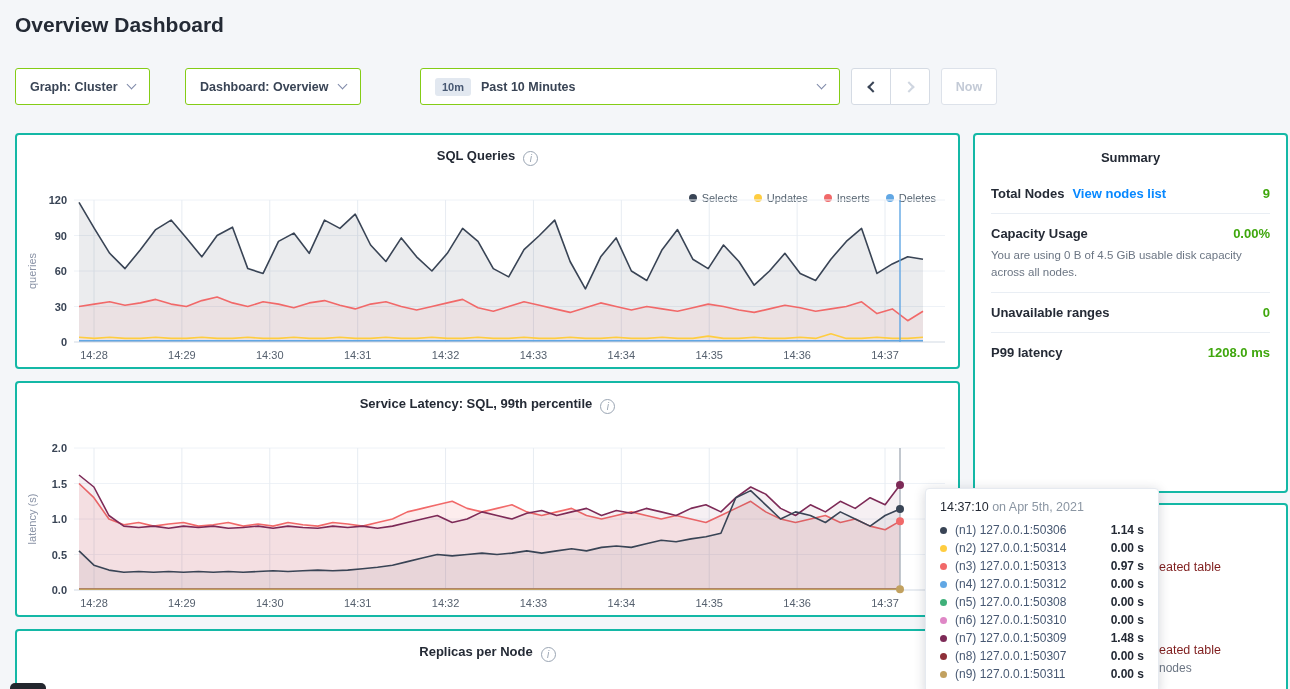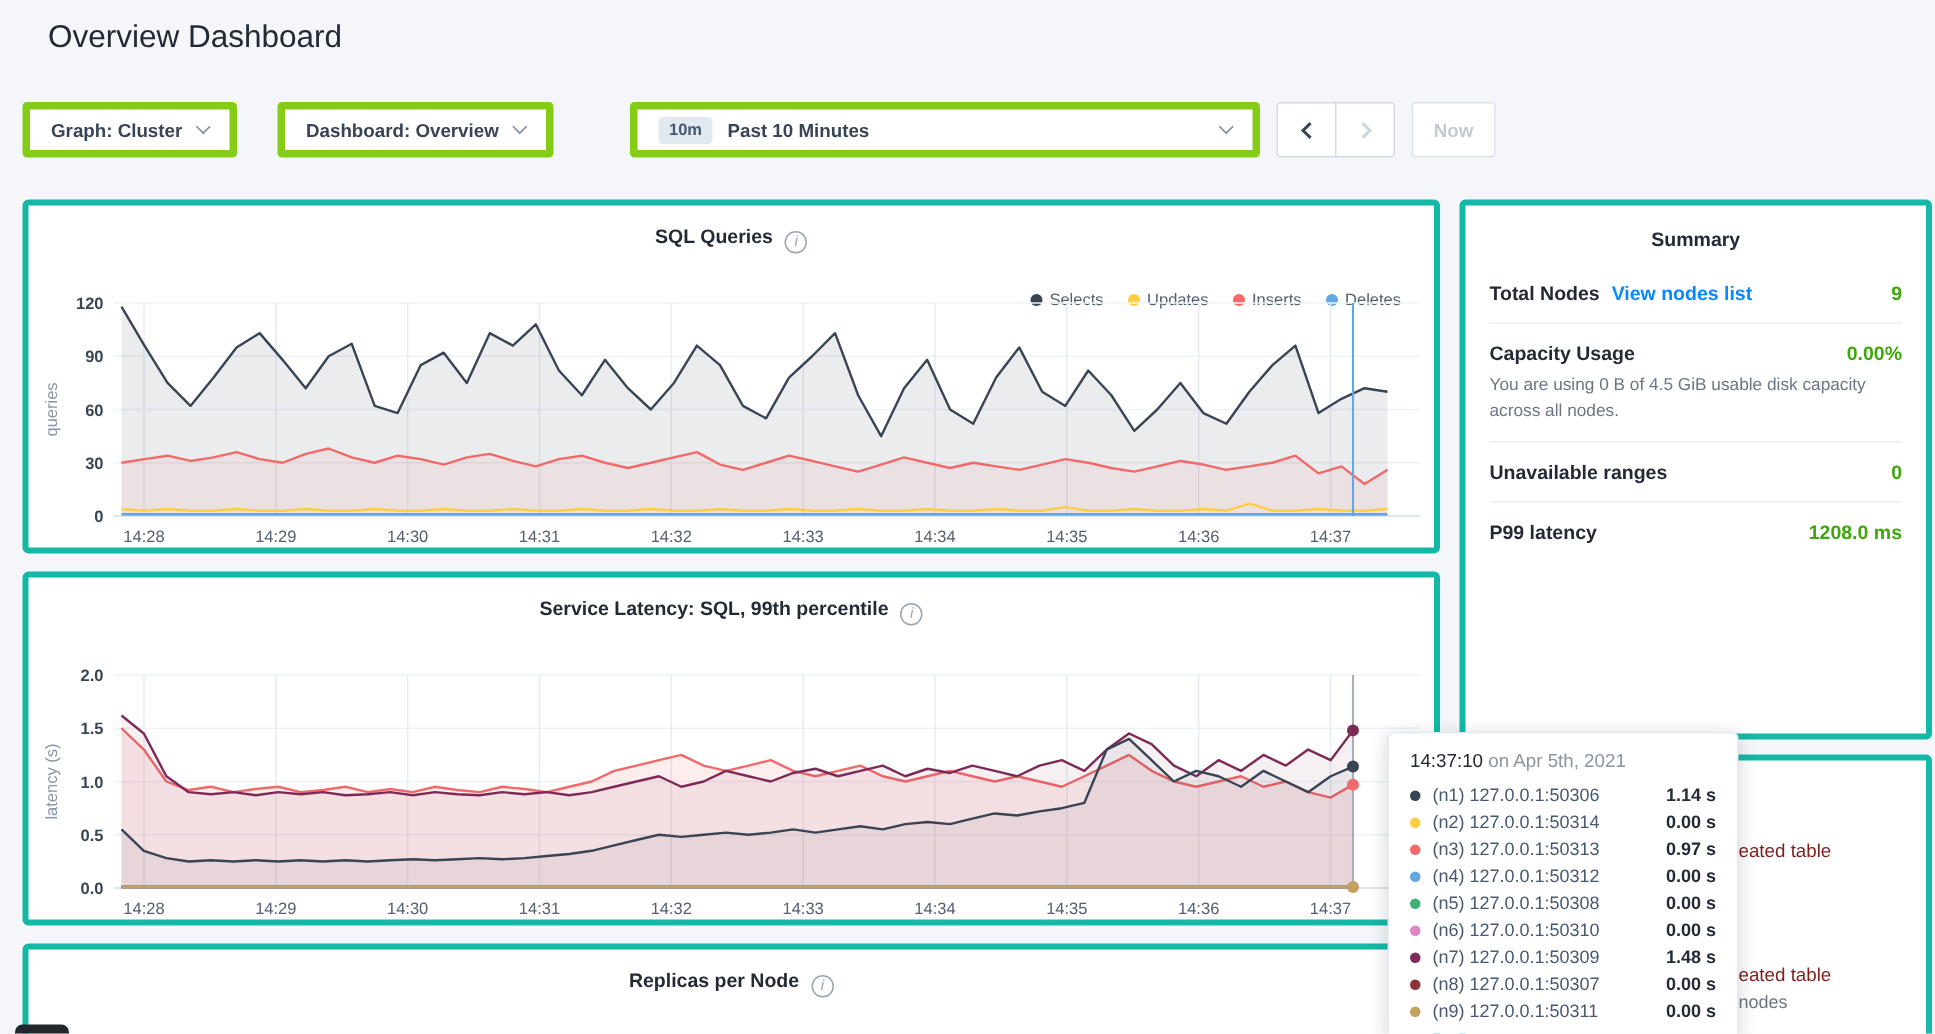--- a/index.html
+++ b/index.html
@@ -5,28 +5,28 @@
   * { box-sizing: border-box; margin: 0; padding: 0; }
   html,body { width:1290px; height:689px; }
   body {
     font-family: "Liberation Sans", sans-serif;
     background: #f4f6f9;
     color: #242a35;
     position: relative;
     overflow: hidden;
   }
   .page-title {
-    position:absolute; left:32px; top:13px;
-    font-size:21px; font-weight:400; color:#242a35;
+    position:absolute; left:15px; top:13px;
+    font-size:21px; font-weight:700; color:#242a35;
   }
   
   .dd {
     position:absolute; top:68px; height:37px;
     display:flex; align-items:center; gap:10px;
-    background:#fff; border:5px solid #84cc16; border-radius:3px;
+    background:#fff; border:1px solid #84cc16; border-radius:3px;
     padding:0 14px; font-size:12.5px; font-weight:700; color:#394455;
     cursor:pointer;
   }
   .chev {
     width:7px; height:7px; display:inline-block;
     border-right:1.6px solid #7e89a9; border-bottom:1.6px solid #7e89a9;
     transform:rotate(45deg); margin-top:-4px;
   }
   .time-badge {
     background:#e2e8f0; color:#475872; font-size:11px; font-weight:700;
@@ -41,21 +41,21 @@
   .arrow-right-glyph { width:8px;height:8px;border-right:2px solid #cfd6e0;border-bottom:2px solid #cfd6e0;transform:rotate(-45deg);margin-right:3px; }
   .now-btn {
     position:absolute; left:941px; top:68px; width:56px; height:37px;
     background:#fff; border:1px solid #dde2ea; border-radius:3px;
     font-size:12.5px; font-weight:700; color:#c3cad6;
     display:flex; align-items:center; justify-content:center;
   }
   
   .panel {
     position:absolute; background:#fff;
-    border:4px solid #14b8a6; border-radius:4px;
+    border:2px solid #14b8a6; border-radius:4px;
   }
   .chart-title-row {
     position:absolute; top:13px; left:0; width:100%;
     text-align:center; font-size:13px; font-weight:700; color:#242a35;
   }
   .info-icon {
     display:inline-flex; align-items:center; justify-content:center;
     width:15px; height:15px; border:1px solid #9aa5b3; border-radius:50%;
     font-size:10px; font-weight:400; font-style:italic; color:#9aa5b3;
     margin-left:8px; vertical-align:-2px; cursor:pointer;

